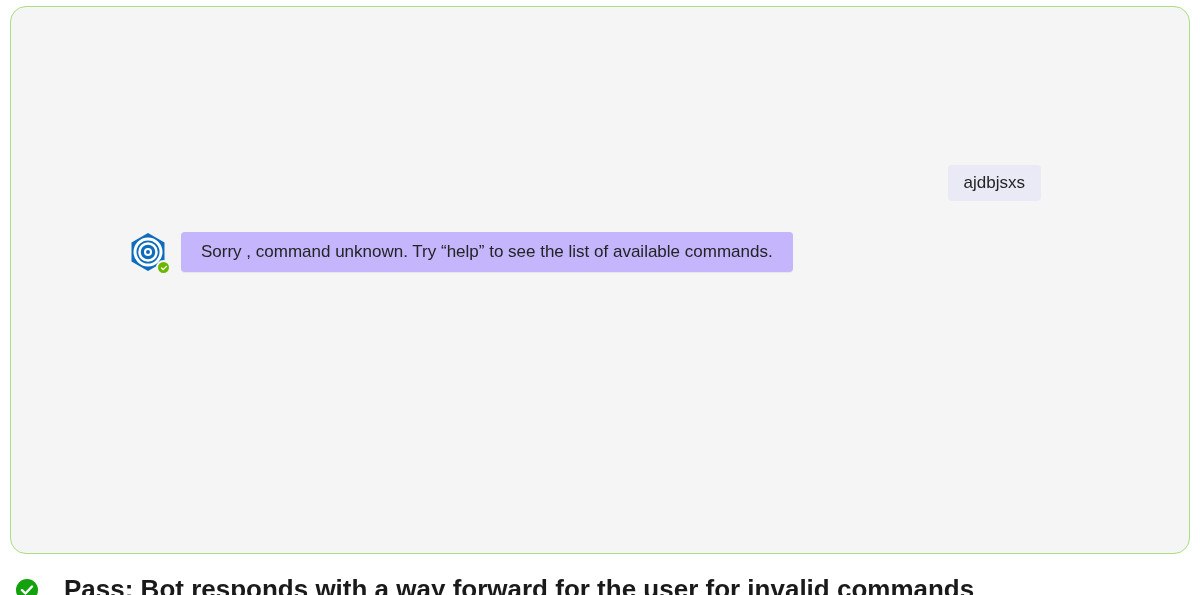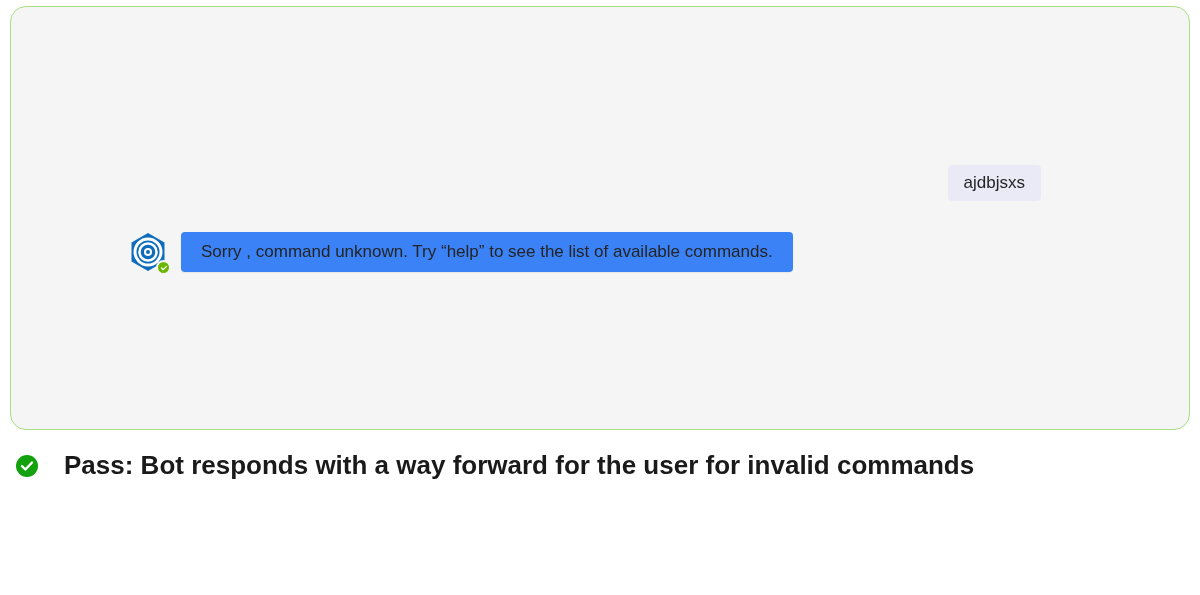--- a/index.html
+++ b/index.html
@@ -11,21 +11,21 @@
     body {
       font-family: 'Segoe UI', -apple-system, BlinkMacSystemFont, sans-serif;
       background: #ffffff;
       width: 1200px;
       height: 595px;
       padding: 0;
     }
 
     .chat-panel {
       margin: 6px 10px 0 10px;
-      height: 424px;
+      height: 548px;
       background: #f5f5f5;
       border: 1px solid #a7e082;
       border-radius: 16px;
       position: relative;
       padding: 20px;
     }
 
     .user-message {
       position: absolute;
       top: 158px;
@@ -71,21 +71,21 @@
       align-items: center;
       justify-content: center;
     }
 
     .presence-check {
       width: 8px;
       height: 8px;
     }
 
     .bot-message {
-      background: #3b82f6;
+      background: #c4b5fd;
       color: #242424;
       padding: 10px 20px;
       border-radius: 4px;
       font-size: 17px;
       box-shadow: 0 0.5px 1px rgba(0,0,0,0.06);
     }
 
     .caption-row {
       display: flex;
       align-items: flex-start;

